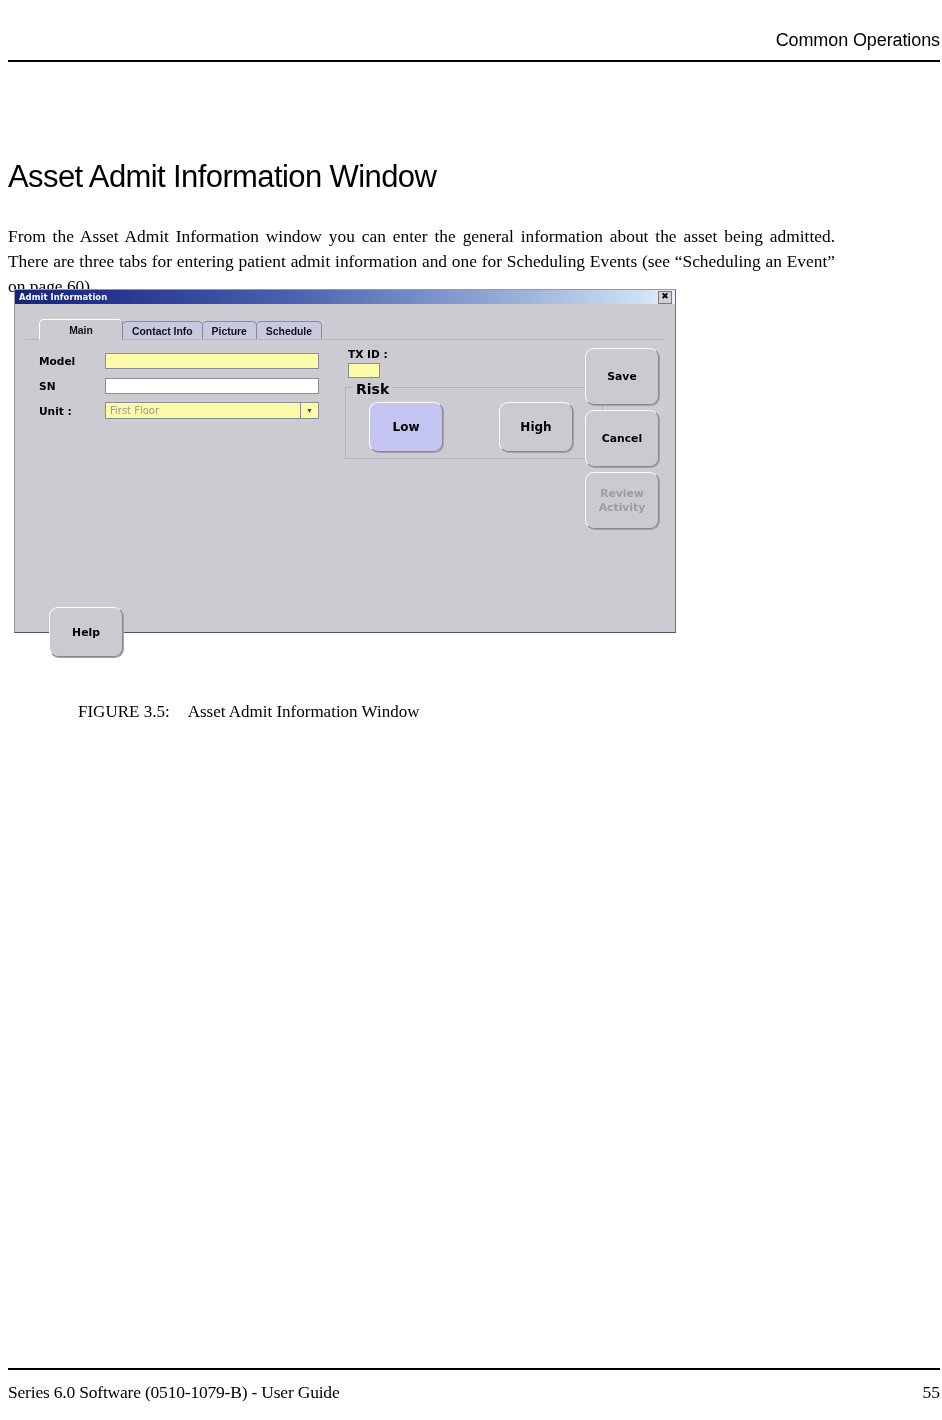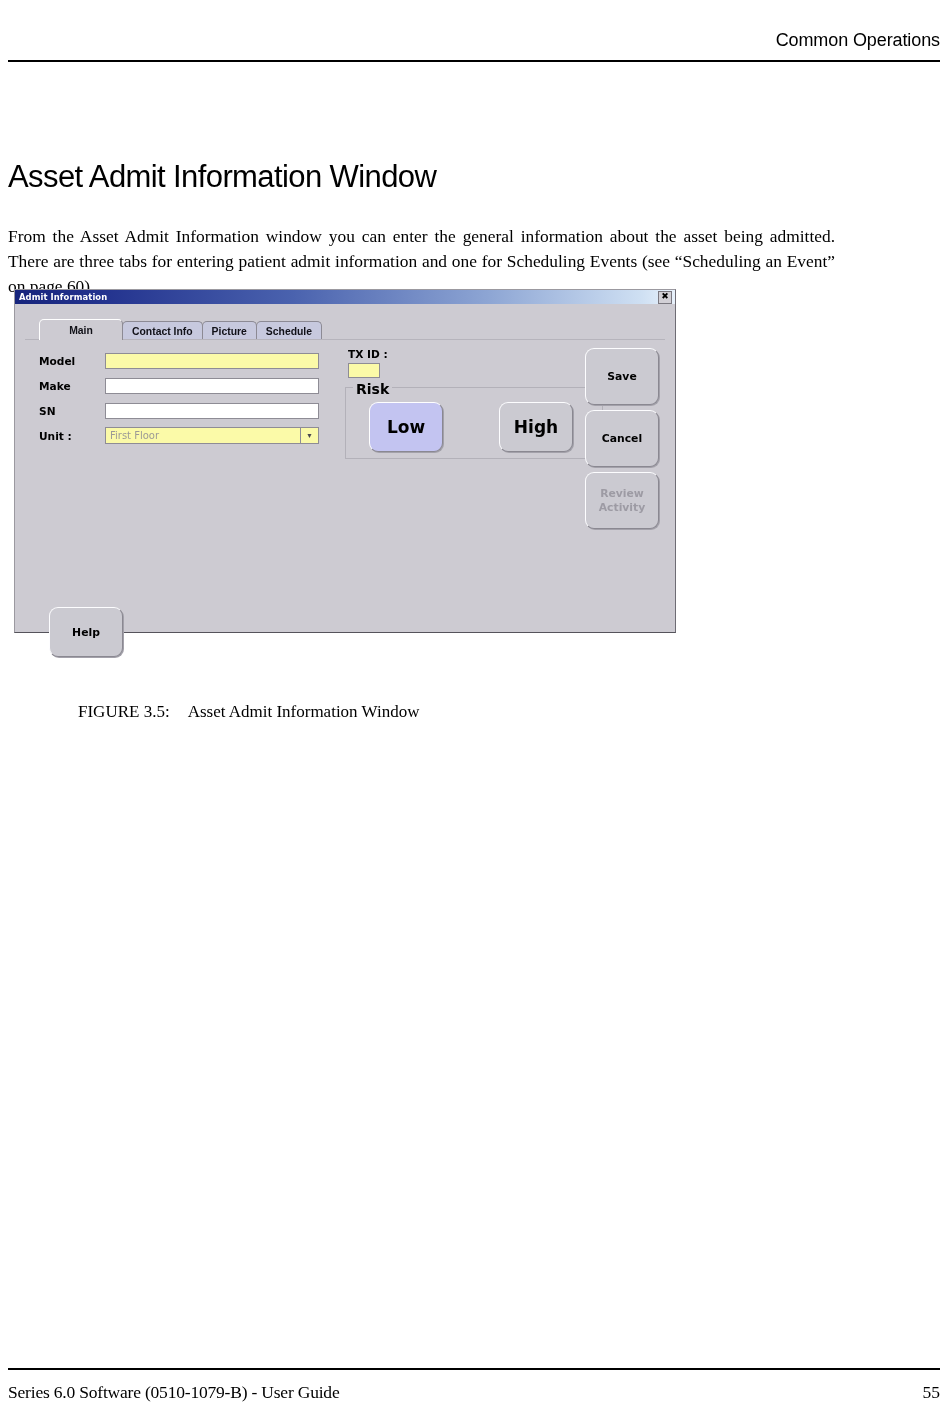--- a/index.html
+++ b/index.html
@@ -270,21 +270,21 @@
     font-weight: bold;
     color: #000;
   }
   .risk-btn {
     position: absolute;
     top: 14px;
     width: 72px;
     height: 48px;
     border-radius: 9px;
     font-family: "DejaVu Sans", sans-serif;
-    font-size: 17px;
+    font-size: 12px;
     font-weight: bold;
     color: #000000;
     display: flex;
     align-items: center;
     justify-content: center;
     cursor: pointer;
     background: #cbcad1;
     border: 1px solid #8a8891;
     border-top-color: #fdfdff;
     border-left-color: #fdfdff;
@@ -432,24 +432,20 @@
 
     <div class="tab-page">
 
       <div class="form-left">
 
         <div class="form-row">
           <div class="form-label">Model</div>
           <input class="form-input required" type="text" value="" style="">
         </div>
 
-        <div class="form-row">
-          <div class="form-label">Make</div>
-          <input class="form-input" type="text" value="" style="">
-        </div>
 
         <div class="form-row">
           <div class="form-label">SN</div>
           <input class="form-input" type="text" value="" style="">
         </div>
 
         <div class="form-row">
           <div class="form-label">Unit :</div>
           <div class="combo">
             <div class="combo-value">First Floor</div>

